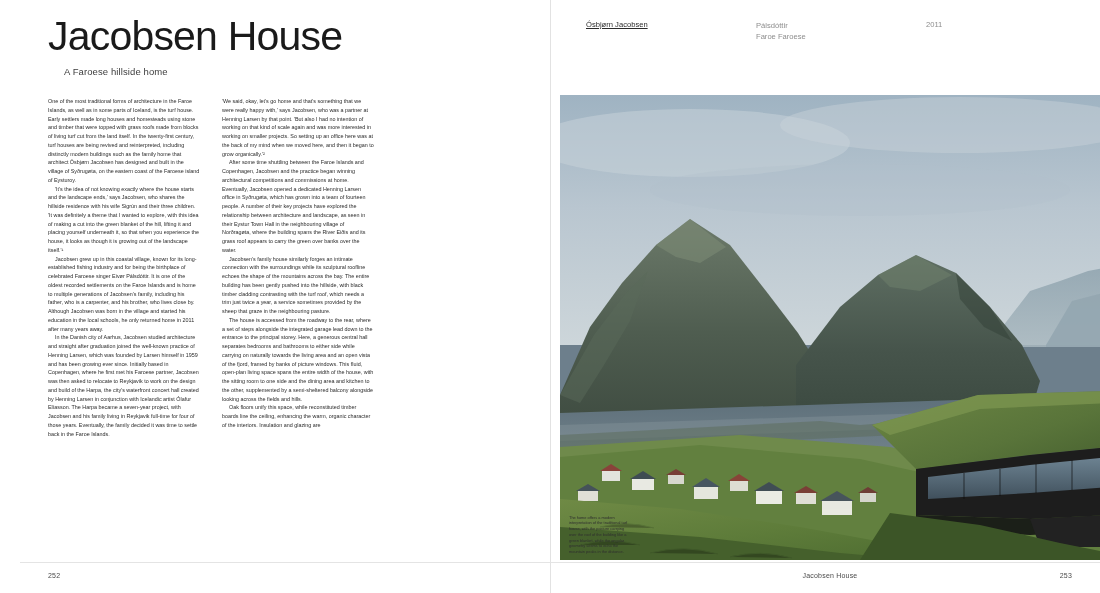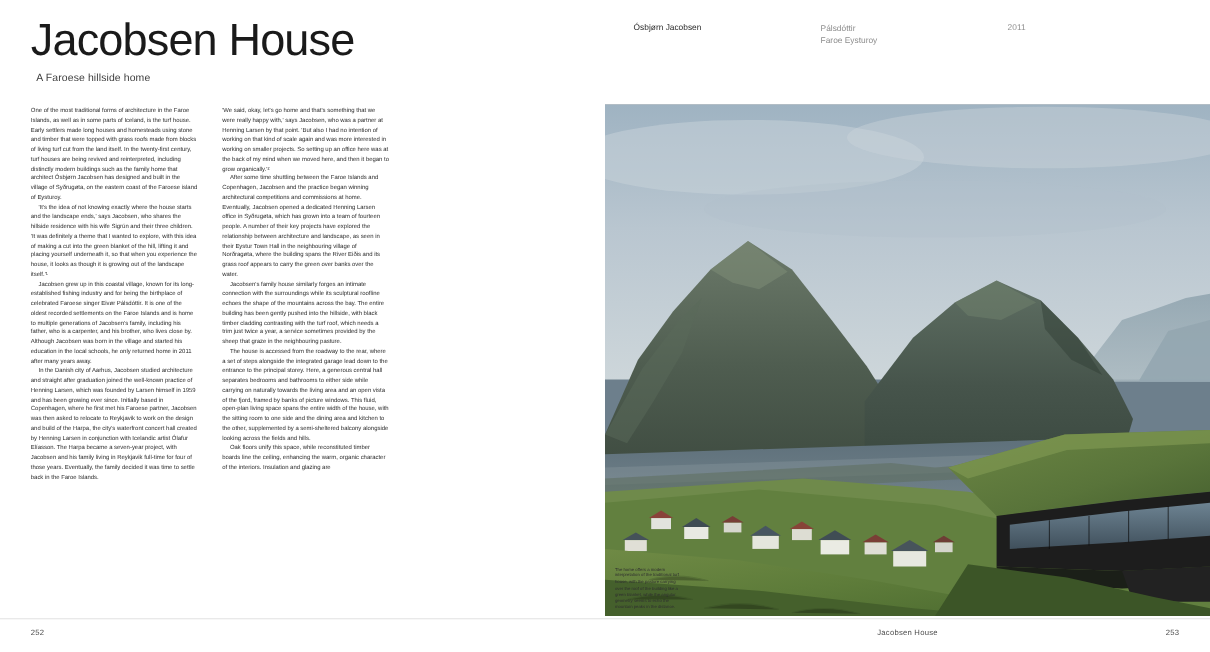--- a/index.html
+++ b/index.html
@@ -11,20 +11,21 @@
     width: 1100px; height: 593px;
     font-family: "Liberation Sans", sans-serif;
     color: #231f20;
     overflow: hidden;
     position: relative;
   }
   .spread {
     position: relative;
     width: 1100px; height: 593px;
     display: flex;
+    padding-left: 20px;
   }
   .page {
     position: relative;
     height: 593px;
     background: #ffffff;
   }
   .page-left { width: 550px; }
   .page-right { width: 550px; }
   .gutter {
     position: absolute;
@@ -41,21 +42,21 @@
   }
   .book-title {
     font-size: 41px;
     font-weight: 400;
     letter-spacing: -0.8px;
     line-height: 1.02;
     color: #1a1a1a;
     margin: 0;
   }
   .book-subtitle {
-    margin: 8px 0 0 5px;
+    margin: 8px 0 0 16px;
     font-size: 9.5px;
     font-weight: 400;
     color: #3d3d3d;
     letter-spacing: 0.1px;
   }
 
   .columns {
     position: absolute;
     left: 28px; top: 97px;
     width: 490px;
@@ -103,21 +104,21 @@
 
   
   .meta-row {
     position: absolute;
     left: 26px; top: 20px;
     width: 500px;
     display: flex;
     font-size: 7.6px;
     color: #2b2b2b;
   }
-  .meta-architect { width: 170px; font-weight: 400; }
+  .meta-architect { width: 170px; font-weight: 400; text-decoration: underline; }
   .meta-location { width: 170px; color: #8d8d8d; line-height: 1.45; }
   .meta-year { width: 110px; text-align: left; color: #8d8d8d; }
 
   .photo-wrap {
     position: absolute;
     left: 0px; top: 95px;
     width: 550px; height: 465px;
   }
   .photo {
     position: absolute;
@@ -178,21 +179,21 @@
   </div>
 
   <div class="gutter"></div>
 
   <div class="page page-right">
 
     <div class="meta-row">
       <div class="meta-architect">Ósbjørn Jacobsen</div>
       <div class="meta-location">
         <div>Pálsdóttir</div>
-        <div>Faroe Eysturoy</div>
+        <div>Faroe Faroese</div>
       </div>
       <div class="meta-year">2011</div>
     </div>
 
     <div class="photo-wrap">
       <div class="photo">
         <svg viewBox="0 0 550 465" preserveAspectRatio="none">
           <defs>
             <linearGradient id="sky" x1="0" y1="0" x2="0" y2="1">
               <stop offset="0%" stop-color="#9fb3c2"></stop>

